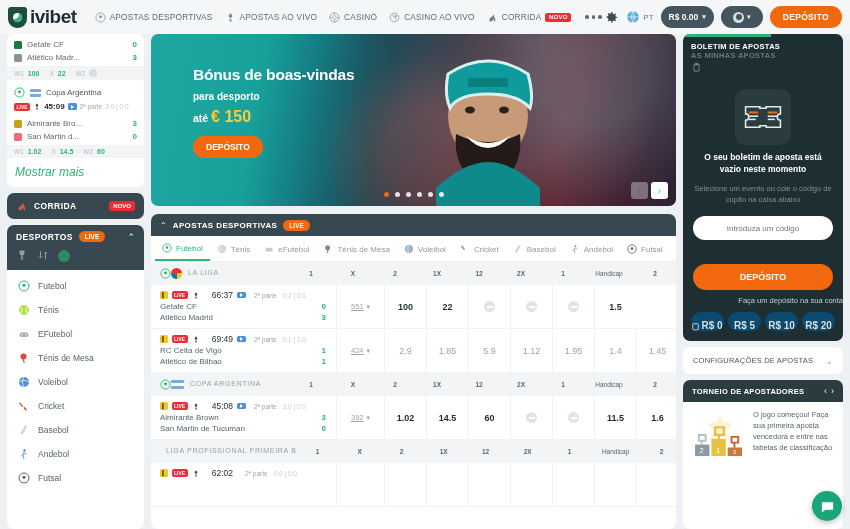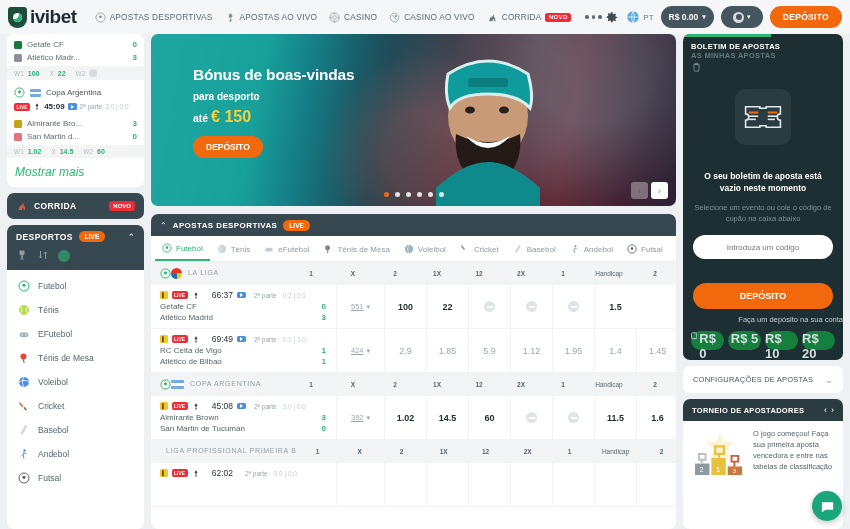--- a/index.html
+++ b/index.html
@@ -196,36 +196,36 @@
   .slip-head .t2 { font-size:7.5px; font-weight:bold; color:#66787e; letter-spacing:.3px; line-height:1.25; flex:1; cursor:pointer; }
   .trash { width:11px; height:12px; cursor:pointer; }
   .slip-tabs { display:flex; background:#26383d; }
   .slip-tab { flex:1; text-align:center; padding:6px 0 5px 0; font-size:7.5px; font-weight:bold; color:#6d8087; cursor:pointer; }
   .slip-tab.active { color:#fff; background:#1e2f33; border-bottom:2px solid #2bb673; }
   .slip-body { padding: 12px 10px 10px 10px; text-align:center; }
   .slip-ico {
     width:56px; height:56px; margin:0 auto; border-radius:10px; background:#2b3c41;
     display:flex; align-items:center; justify-content:center;
   }
-  .slip-t { font-size:8.5px; font-weight:bold; color:#fff; margin-top:26px; line-height:1.4; }
+  .slip-t { font-size:8.5px; font-weight:bold; color:#fff; margin-top:7px; line-height:1.4; }
   .slip-s { font-size:7.5px; color:#7f9097; margin-top:7px; line-height:1.5; }
   .slip-input {
     margin-top:11px; width:100%; height:24px; border-radius:13px; border:none;
     background:#fff; text-align:center; font-size:8px; color:#9aa6ac;
     font-family:"Liberation Sans", sans-serif;
   }
   .slip-dep {
     margin: 14px 10px 0 10px; height:26px; border-radius:13px; background:#f2690d;
     color:#fff; font-size:9px; font-weight:bold; display:flex; align-items:center; justify-content:center; cursor:pointer;
   }
   .slip-dep-s { font-size:7.5px; color:#c2ced3; text-align:right; margin-top:6px; }
   .chips { display:flex; gap:4px; padding: 7px 8px 10px 8px; }
   .chip {
-    flex:1; height:19px; border-radius:10px; background:#15803d; color:#d6dee1;
-    font-size:13px; font-weight:bold; display:flex; align-items:flex-start; justify-content:center; gap:2px; cursor:pointer;
+    flex:1; height:19px; border-radius:10px; background:#0c4a6e; color:#d6dee1;
+    font-size:10px; font-weight:bold; display:flex; align-items:flex-end; justify-content:center; gap:2px; cursor:pointer;
   }
 
   .cfg { background:#fff; border-radius:7px; height:27px; display:flex; align-items:center; padding:0 10px; cursor:pointer; }
   .cfg .t { font-size:7.5px; color:#46555d; letter-spacing:.2px; flex:1; }
   .cfg .chev { font-size:9px; color:#8d9aa1; }
 
   .tourn { background:#fff; border-radius:7px; overflow:hidden; flex:1; display:flex; flex-direction:column; }
   .tourn-head { background:#2b3c41; height:22px; display:flex; align-items:center; padding:0 9px; }
   .tourn-head .t { font-size:7.5px; font-weight:bold; color:#fff; letter-spacing:.3px; flex:1; }
   .tourn-head .ar { color:#fff; font-size:9px; margin-left:4px; cursor:pointer; }

